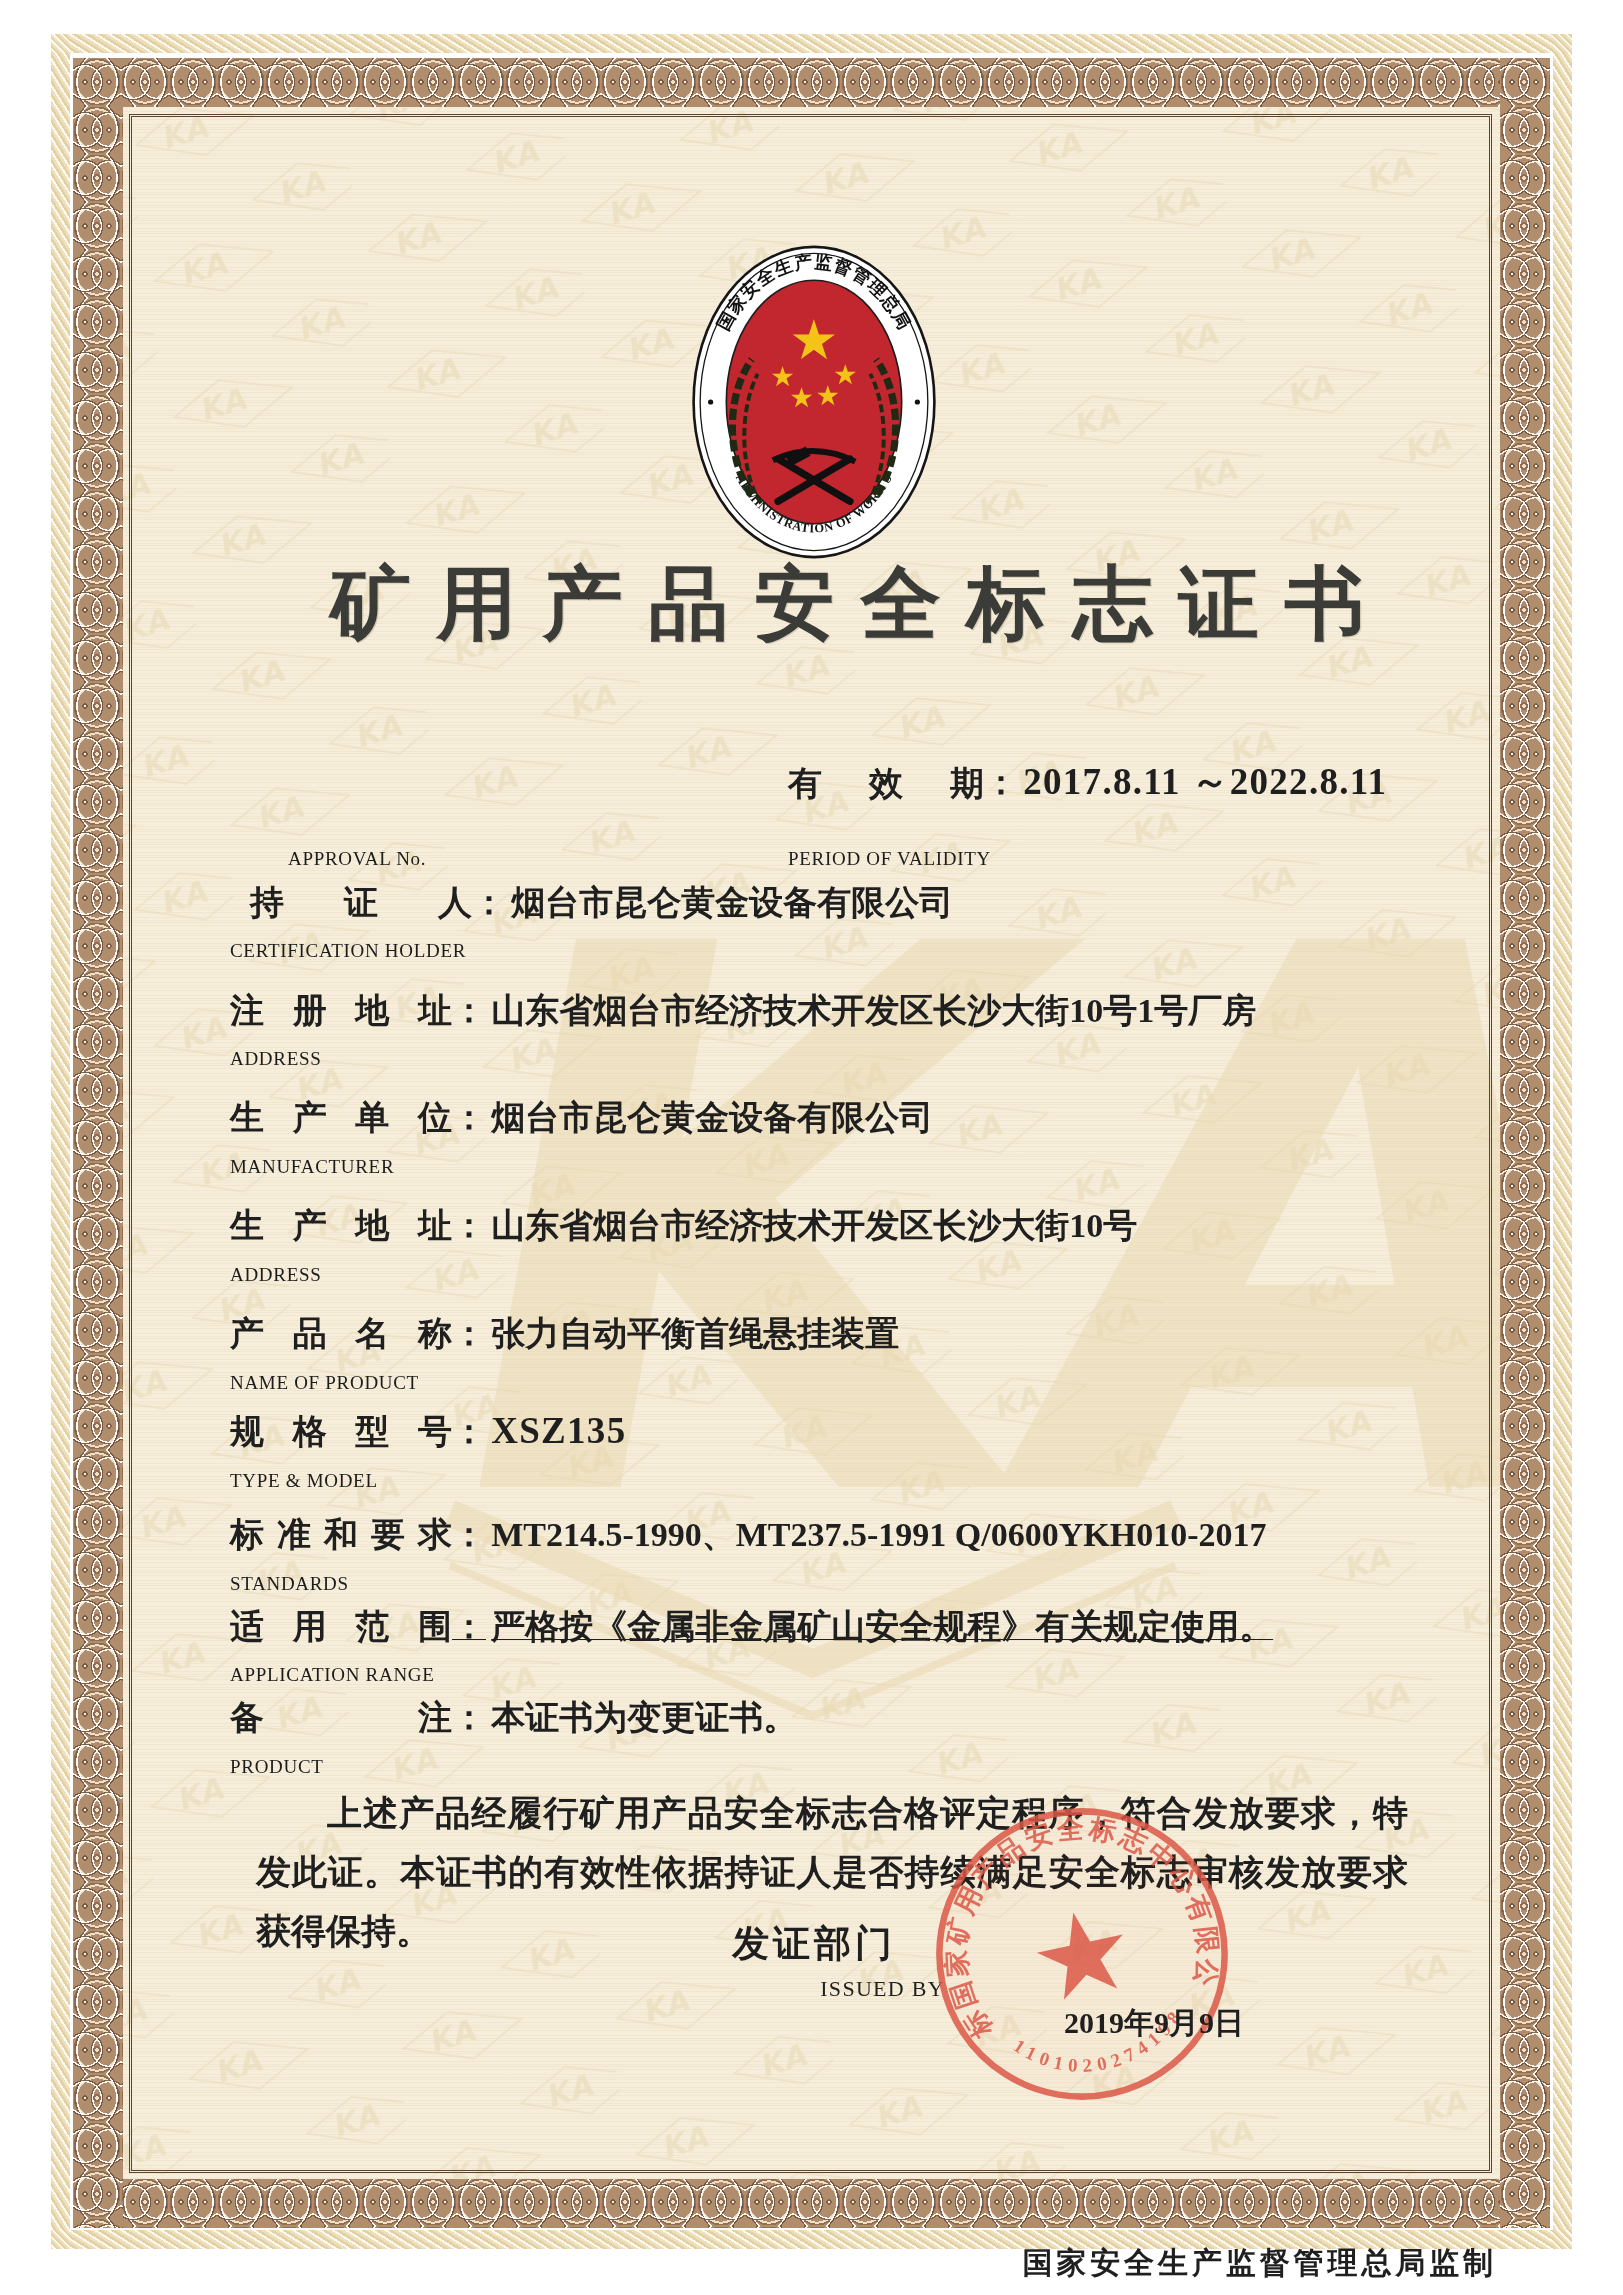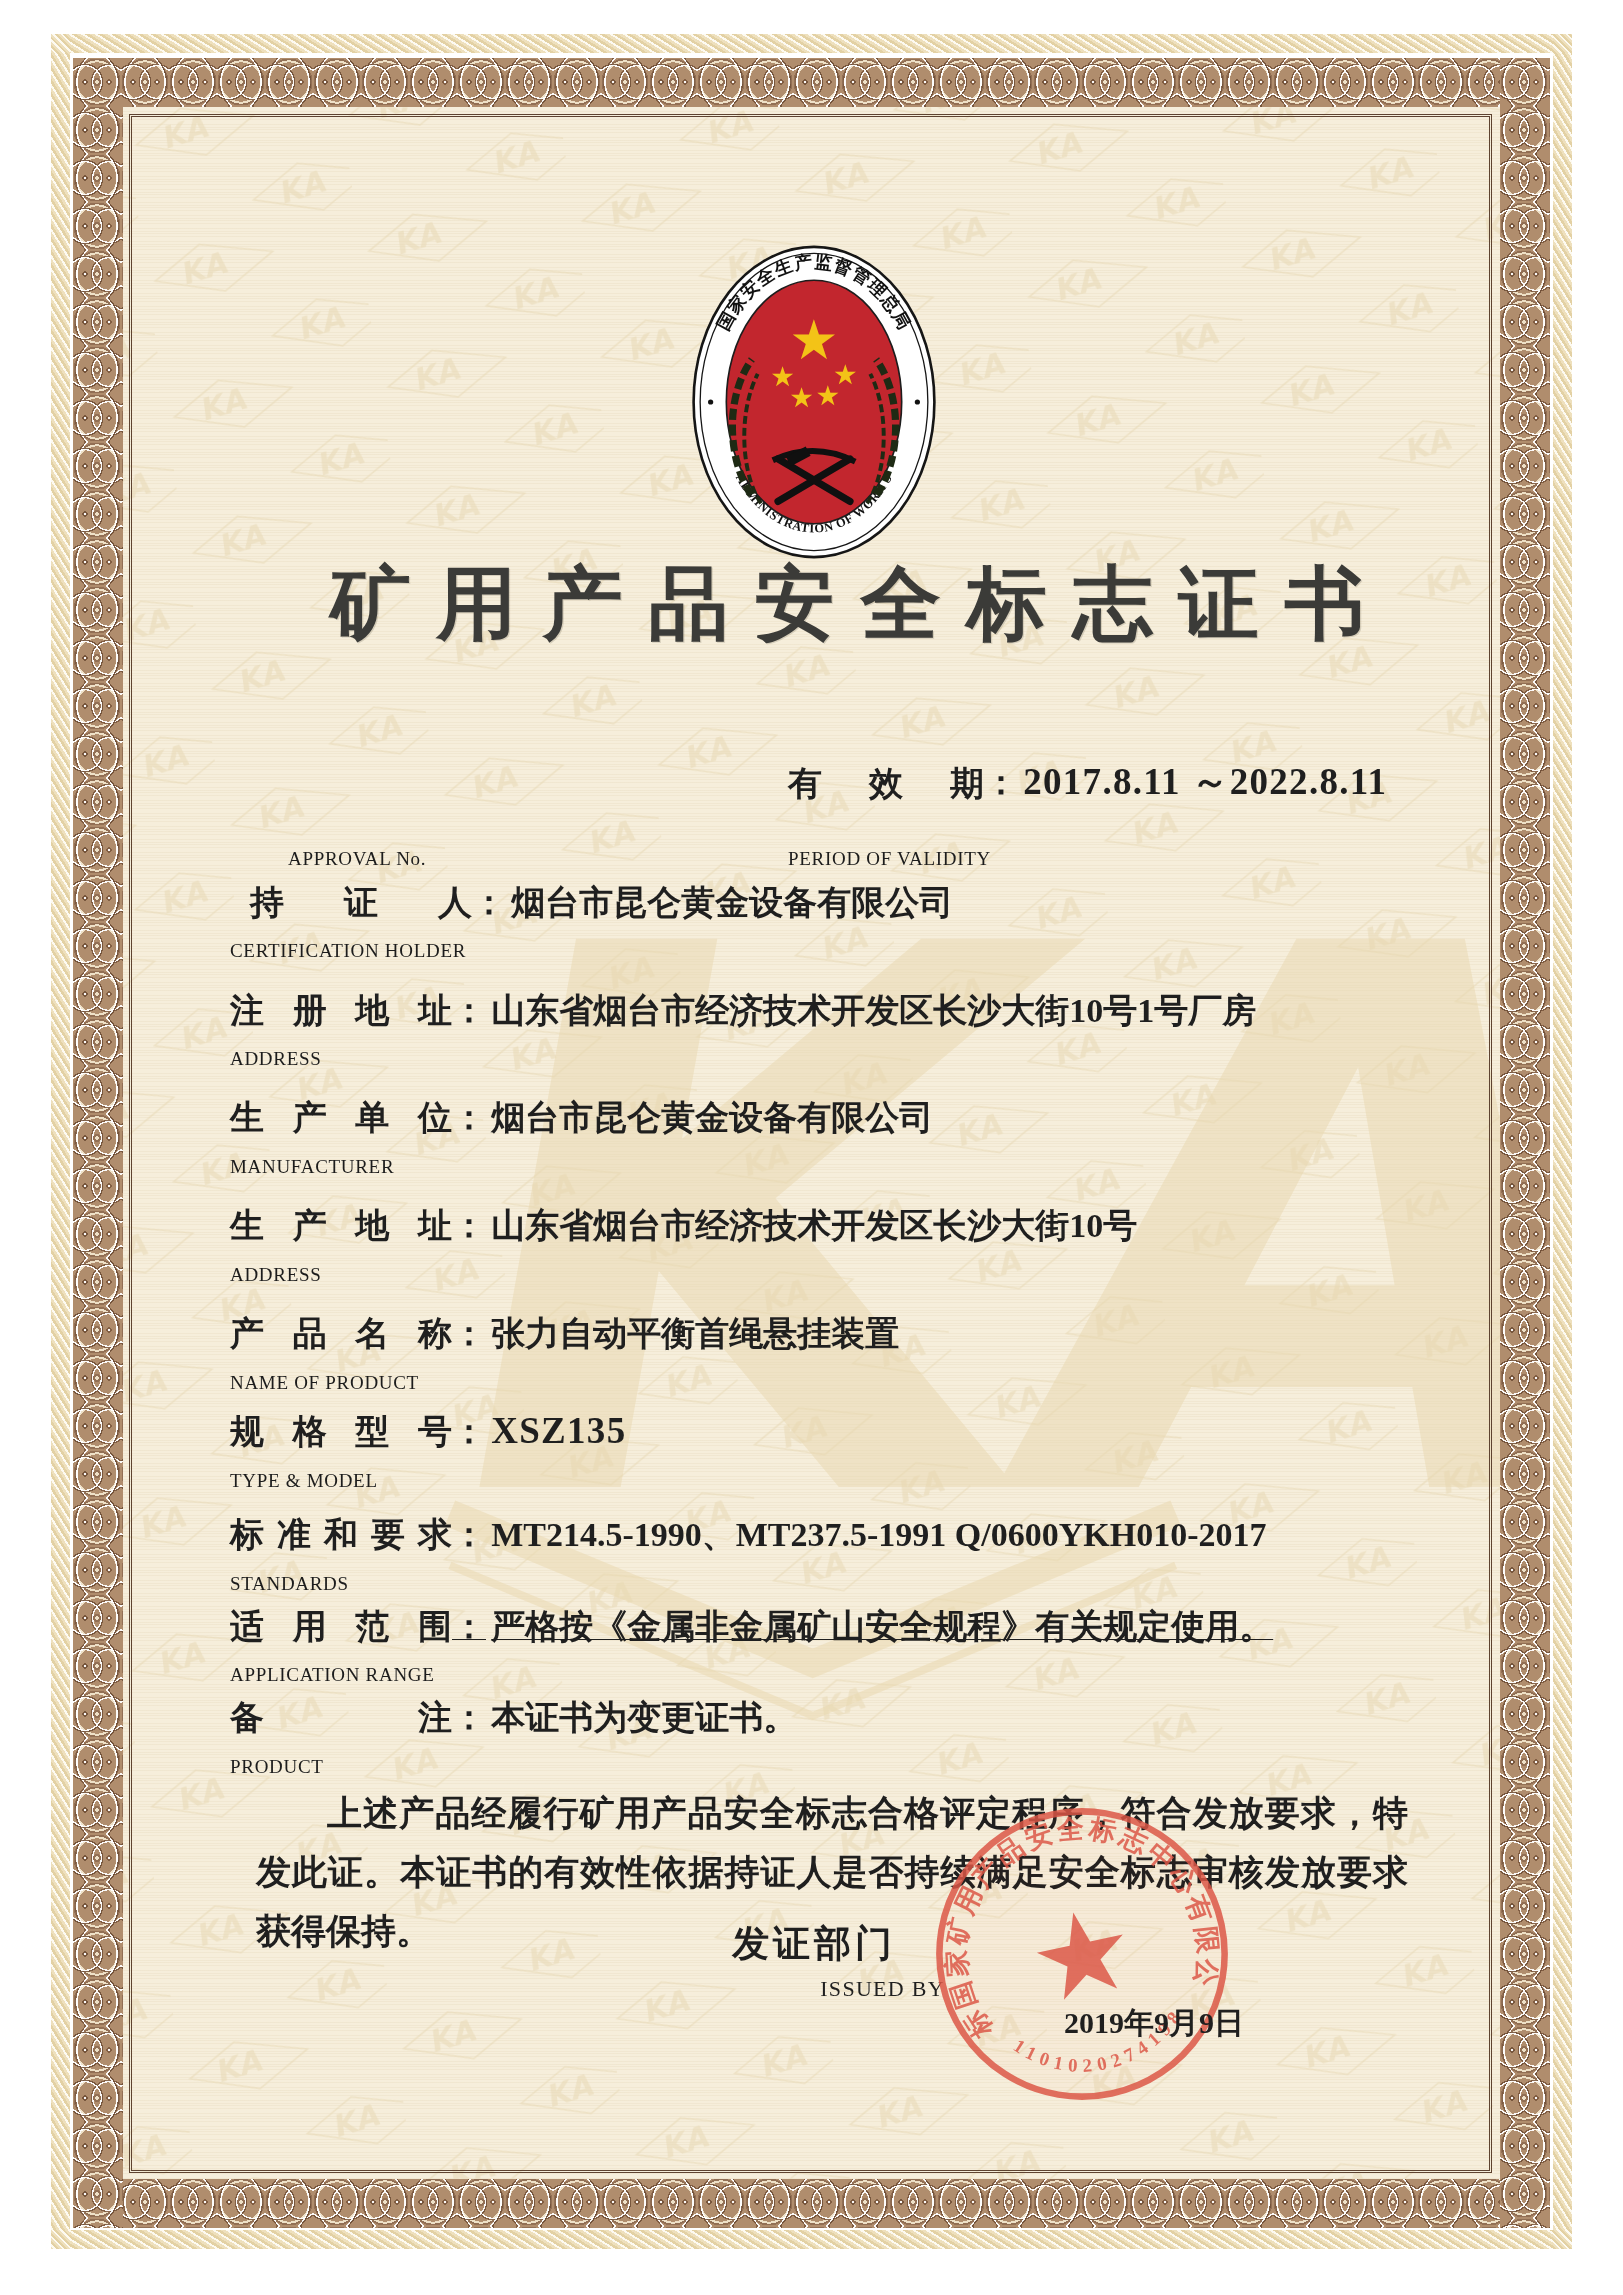--- a/index.html
+++ b/index.html
@@ -193,15 +193,16 @@
       <text font-size="41" font-weight="700" fill="#dc5646" letter-spacing="5">
         <textPath href="#stampArc" startOffset="50%" text-anchor="middle">安标国家矿用产品安全标志中心有限公司</textPath>
       </text>
       <text x="240" y="302" font-size="175" text-anchor="middle" fill="#dc5646" font-family="DejaVu Sans, sans-serif">★</text>
       <text font-size="29" font-weight="700" fill="#dc5646" letter-spacing="9">
         <textPath href="#stampSerialArc" startOffset="50%" text-anchor="middle">1101020274198</textPath>
       </text>
     </g>
   </svg>
 
+  <div class="footer">国家安全生产监督管理总局监制</div>
 
 </div>
 
 
 </body></html>

